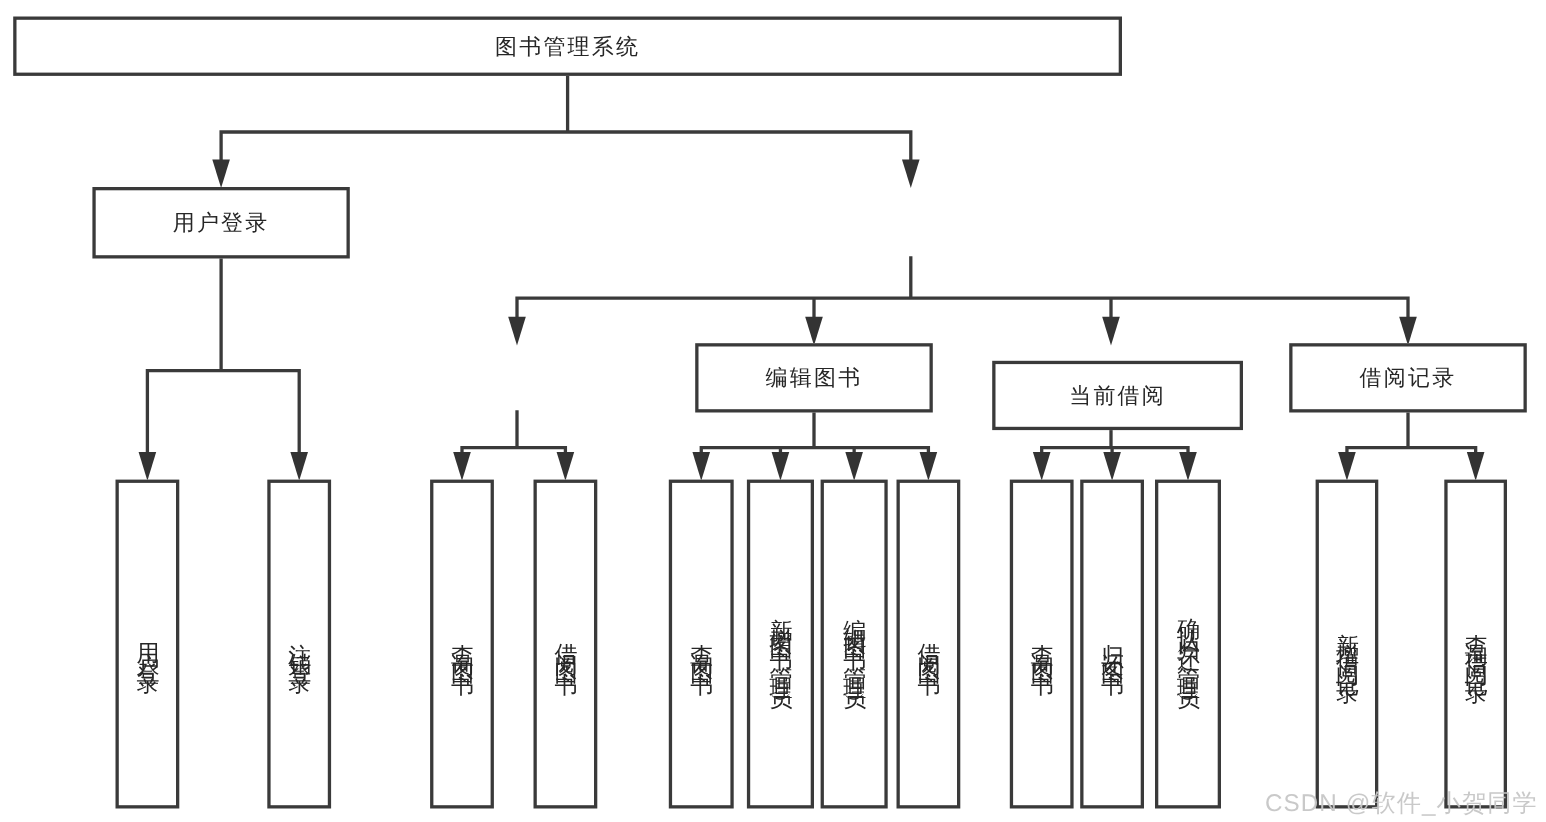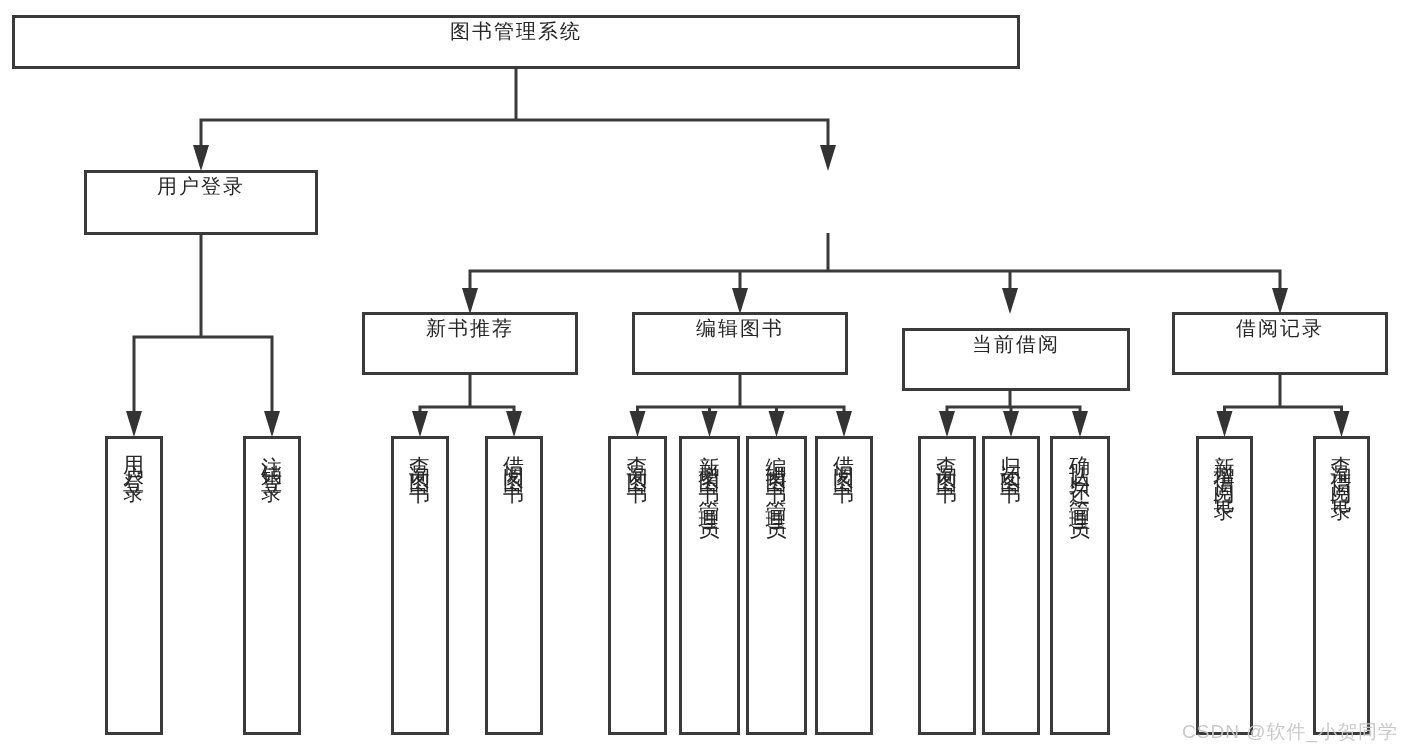--- a/index.html
+++ b/index.html
@@ -6,34 +6,34 @@
   html,body { background:#ffffff; }
   body { font-family:"Liberation Sans", sans-serif; }
   .stage {
     position:relative; width:1405px; height:747px;
     background:#ffffff; overflow:hidden;
   }
   .connectors { position:absolute; left:0; top:0; }
   .box {
     position:absolute; background:#ffffff;
     border:3px solid #3a3a3a;
-    display:flex; align-items:flex-start; justify-content:center;
+    display:flex; align-items:center; justify-content:center;
   }
   .hlabel {
     font-size:20px; color:#262626; letter-spacing:2px; white-space:nowrap;
   }
   .leaf { top:436px; height:299px; }
   .vlabel {
     writing-mode:vertical-rl;
     font-size:21px; letter-spacing:9px; color:#262626;
     line-height:1; white-space:nowrap;
   }
   .watermark {
     position:absolute; right:7px; bottom:2px;
-    font-size:19px; color:rgba(198,198,198,0.95);
+    font-size:22px; color:rgba(198,198,198,0.95);
     letter-spacing:1px; z-index:5;
   }
 </style>
 </head>
 <body>
 
 <div class="stage">
 
   <svg class="connectors" width="1405" height="747" viewBox="0 0 1405 747">
     <path d="M516 66 V121.5
@@ -93,23 +93,20 @@
   </svg>
 
   <div class="box" style="left:12px;top:15px;width:1008px;height:54px">
     <span class="hlabel">图书管理系统</span>
   </div>
 
   <div class="box" style="left:84px;top:170px;width:234px;height:65px">
     <span class="hlabel">用户登录</span>
   </div>
 
-  <div class="box" style="left:362px;top:312px;width:216px;height:63px">
-    <span class="hlabel">新书推荐</span>
-  </div>
   <div class="box" style="left:632px;top:312px;width:216px;height:63px">
     <span class="hlabel">编辑图书</span>
   </div>
   <div class="box" style="left:902px;top:328px;width:228px;height:63px">
     <span class="hlabel">当前借阅</span>
   </div>
   <div class="box" style="left:1172px;top:312px;width:216px;height:63px">
     <span class="hlabel">借阅记录</span>
   </div>
 

